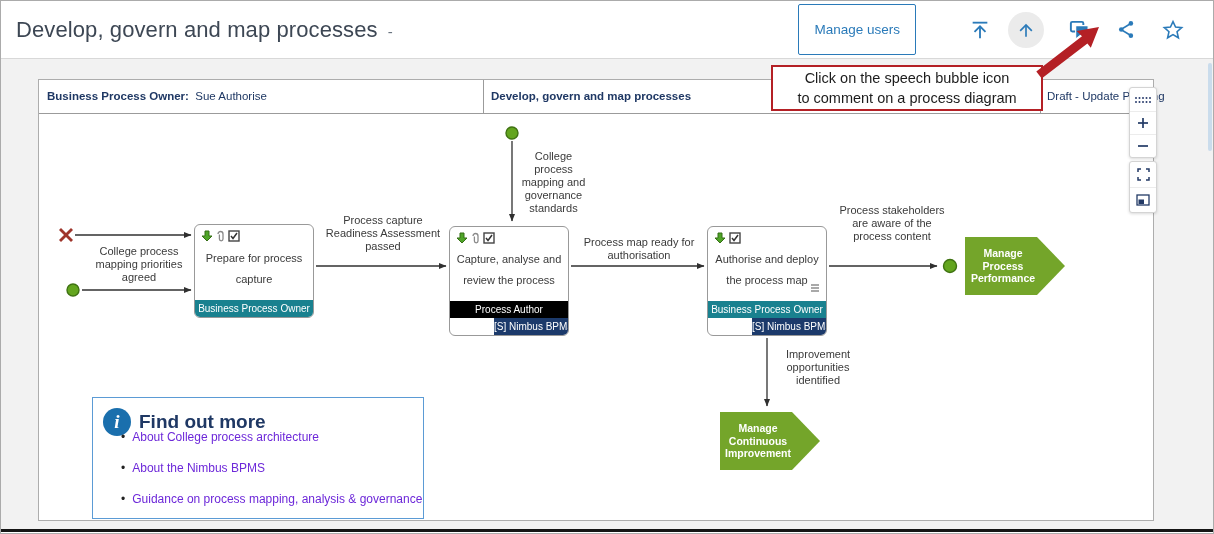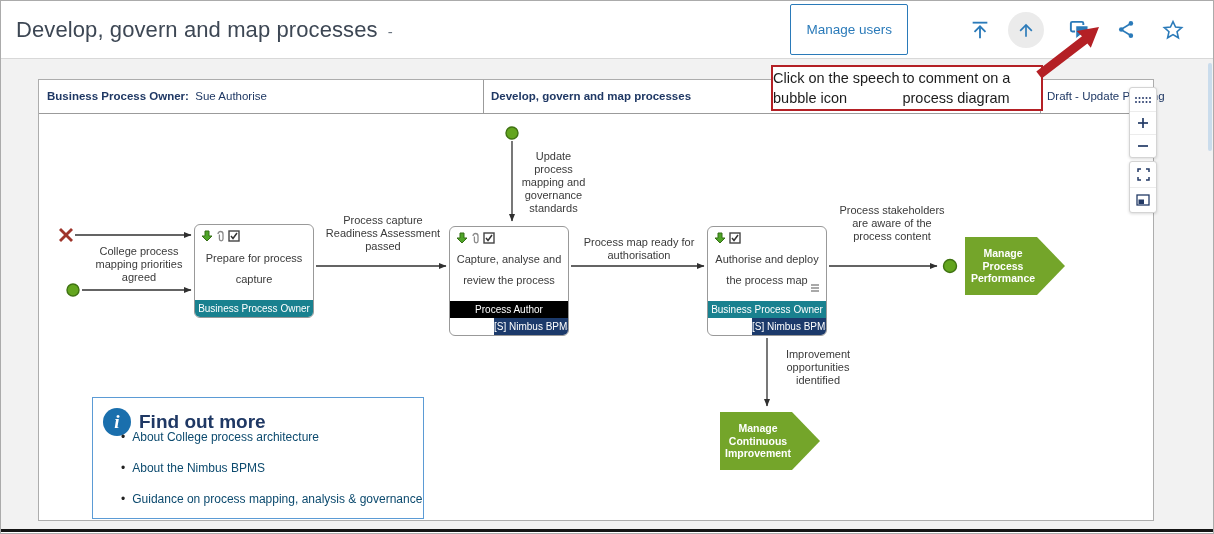--- a/index.html
+++ b/index.html
@@ -5,21 +5,21 @@
   * { margin:0; padding:0; box-sizing:border-box; }
   html,body { width:1214px; height:534px; background:#fff; font-family:"Liberation Sans", sans-serif; }
   .page { position:relative; width:1214px; height:534px; background:#fff; border:1px solid #ababab; overflow:hidden; }
 
   
   .topbar { position:absolute; left:0; top:0; width:100%; height:58px; background:#fff; border-bottom:1px solid #d8d8d8; display:flex; align-items:center; justify-content:space-between; }
   .page-title-wrap { display:flex; align-items:baseline; gap:10px; padding-left:15px; }
   .page-title { font-size:22px; color:#3d4754; font-weight:400; letter-spacing:0.1px; }
   .title-dash { font-size:15px; color:#6a7480; }
   .topbar-right { display:flex; align-items:center; padding-right:28px; }
-  .btn-outline { background:#fff; border:1px solid #2a7ab9; color:#2a7ab9; font-size:13.5px; padding:17px 15px; border-radius:2px; font-family:"Liberation Sans",sans-serif; cursor:pointer; margin-right:37px; }
+  .btn-outline { background:#fff; border:1px solid #2a7ab9; color:#2a7ab9; font-size:13.5px; padding:17px 15px; border-radius:2px; font-family:"Liberation Sans",sans-serif; cursor:pointer; margin-right:29px; }
   .tb-icon { width:24px; height:24px; display:flex; align-items:center; justify-content:center; margin-left:23px; cursor:pointer; }
   .tb-circle { width:36px; height:36px; background:#ebebeb; border-radius:50%; margin-left:16px; }
 
   
   .content { position:absolute; left:0; top:58px; width:1214px; height:470px; background:#f2f2f2; }
   .scroll-thumb { position:absolute; right:3px; top:4px; width:4px; height:88px; background:#cadcec; border-radius:2px; }
   .canvas { position:absolute; left:37px; top:20px; width:1116px; height:442px; background:#fff; border:1px solid #adadad; }
 
   .canvas-header { position:absolute; left:0; top:0; width:100%; height:34px; border-bottom:1px solid #9b9b9b; }
   .hdr-div { position:absolute; top:0; width:1px; height:34px; background:#9b9b9b; }
@@ -40,29 +40,29 @@
   .stmt-icon { position:absolute; right:6px; bottom:2px; }
 
   .out-arrow { position:absolute; width:100px; height:58px; background:#74a52a; clip-path:polygon(0 0, 72% 0, 100% 50%, 72% 100%, 0 100%); display:flex; align-items:center; cursor:pointer; }
   .out-arrow span { display:block; width:76px; text-align:center; color:#fff; font-weight:700; font-size:10.5px; line-height:12.5px; }
 
   .info-box { position:absolute; left:53px; top:317px; width:332px; height:122px; background:#fff; border:1px solid #5b9bd5; }
   .info-icon { position:absolute; left:10px; top:10px; width:28px; height:28px; border-radius:50%; background:#1a6fad; color:#fff; font-family:"Liberation Serif",serif; font-style:italic; font-weight:700; font-size:19px; display:flex; align-items:center; justify-content:center; }
   .info-title { position:absolute; left:46px; top:13px; font-size:19px; font-weight:700; color:#1f3864; }
   .info-link-row { position:absolute; left:28px; font-size:12px; white-space:nowrap; }
   .info-bullet { color:#222; margin-right:7px; }
-  .info-link { color:#0c4a6e; text-decoration:none; cursor:pointer; }
+  .info-link { color:#6d28d9; text-decoration:none; cursor:pointer; }
 
   
   .zoom-card { position:absolute; width:28px; background:#fff; border:1px solid #d4d4d4; border-radius:3px; box-shadow:0 1px 3px rgba(0,0,0,0.15); }
   .zoom-btn { width:100%; height:23px; display:flex; align-items:center; justify-content:center; cursor:pointer; border-top:1px solid #ececec; }
   .zoom-btn:first-child { border-top:none; }
 
   
-  .callout { position:absolute; left:770px; top:64px; width:272px; height:46px; background:#fff; border:2px solid #b42025; z-index:20; display:flex; flex-direction:row; align-items:center; justify-content:center; }
+  .callout { position:absolute; left:770px; top:64px; width:272px; height:46px; background:#fff; border:2px solid #b42025; z-index:20; display:flex; flex-direction:column; align-items:center; justify-content:center; }
   .callout div { font-size:14.5px; line-height:20px; color:#1c1c1c; }
   .arrow-overlay { position:absolute; left:0; top:0; width:1214px; height:534px; pointer-events:none; z-index:25; }
 
   .bottom-line { position:absolute; left:0; top:528px; width:1214px; height:3px; background:#151515; }
 </style>
 </head>
 <body>
 
 <div class="page">
 
@@ -149,21 +149,21 @@
           <circle cx="473" cy="53" r="6" fill="#63a51e" stroke="#3f7212" stroke-width="1.4"></circle>
           <circle cx="911" cy="186" r="6.5" fill="#63a51e" stroke="#3f7212" stroke-width="1.4"></circle>
         </g>
         <g stroke="#9e342b" stroke-width="2.8">
           <line x1="21" y1="149" x2="33" y2="161"></line>
             <line x1="33" y1="149" x2="21" y2="161"></line>
         </g>
       </svg>
 
       <div class="lbl" style="left:44px; top:165px; width:112px;">College process mapping priorities agreed</div>
-      <div class="lbl" style="left:479px; top:70px; width:71px;">Update process mapping and governance standards</div>
+      <div class="lbl" style="left:479px; top:70px; width:71px;">College process mapping and governance standards</div>
       <div class="lbl" style="left:282px; top:134px; width:124px;">Process capture Readiness Assessment passed</div>
       <div class="lbl" style="left:540px; top:156px; width:120px;">Process map ready for authorisation</div>
       <div class="lbl" style="left:800px; top:124px; width:106px;">Process stakeholders are aware of the process content</div>
       <div class="lbl" style="left:734px; top:268px; width:90px;">Improvement opportunities identified</div>
 
       <div class="pbox" style="left:155px; top:144px; height:94px;">
         <div class="pbox-iconrow">
           <svg width="12" height="12" viewBox="0 0 12 12">
               <polygon points="4,1 8,1 8,6 11,6 6,11 1,6 4,6" fill="#4fa528" stroke="#356f15" stroke-width="1"></polygon>
             </svg>

